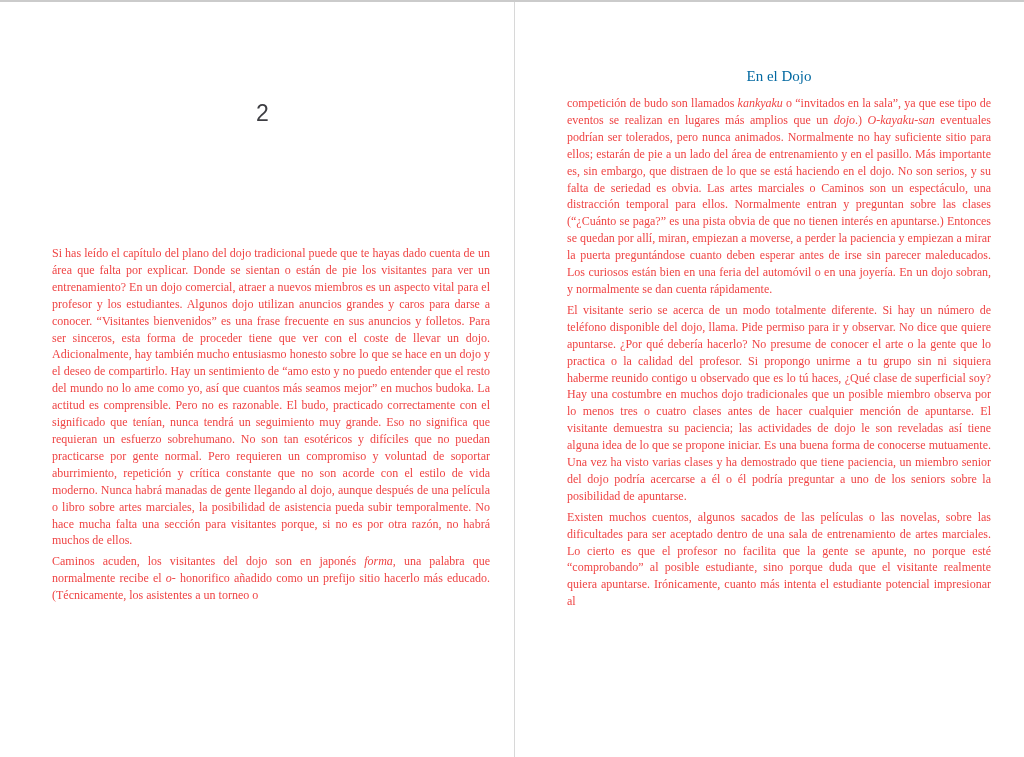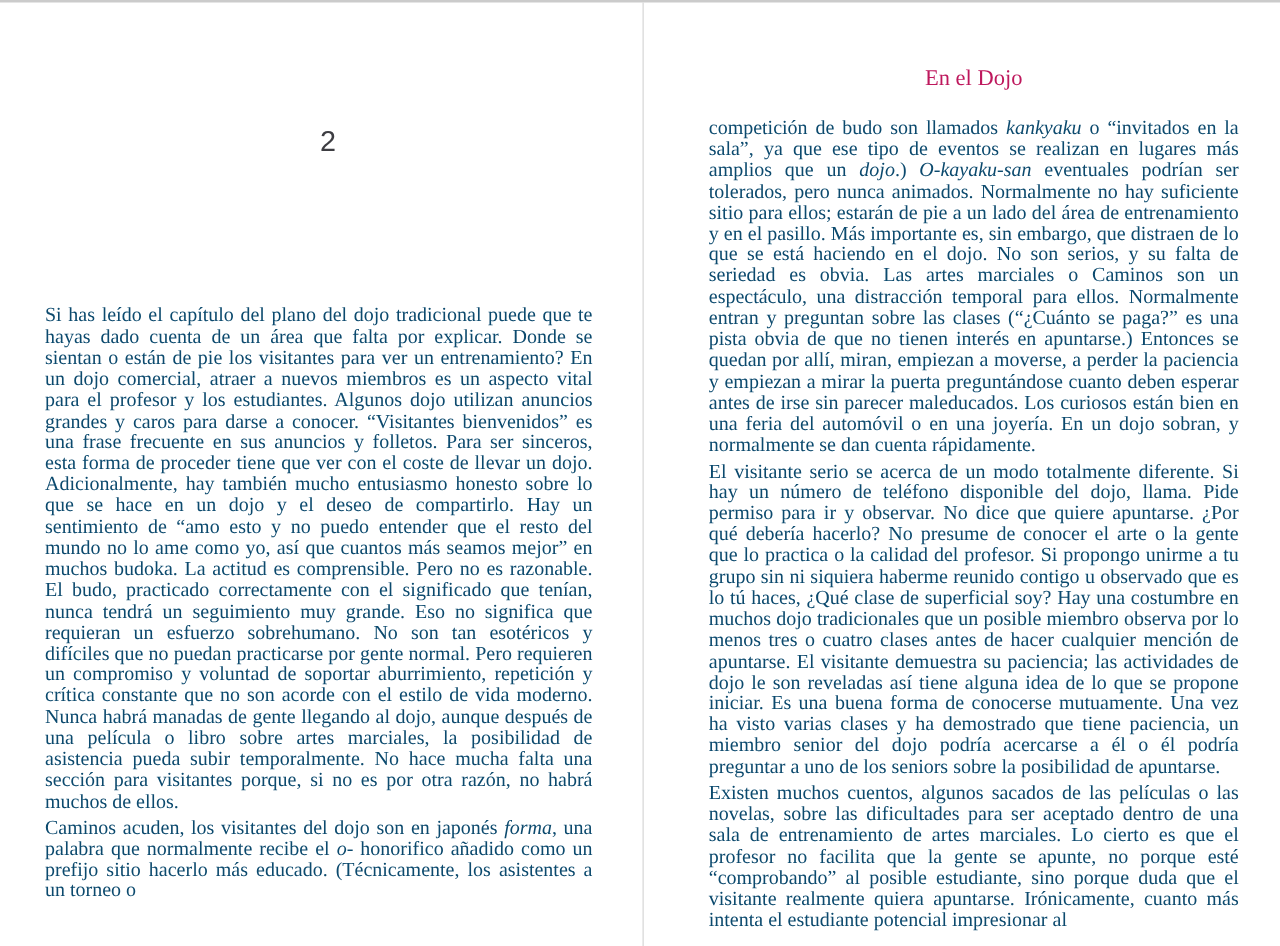--- a/index.html
+++ b/index.html
@@ -41,36 +41,36 @@
   .chapter-title {
     margin: 16px 0 0 0;
     font-size: 27px;
     font-weight: 300;
     letter-spacing: 0.5px;
   }
   .chapter-title em { font-style: italic; font-weight: 300; }
 
   .running-header {
     position: absolute;
-    left: 52px; top: 50px; width: 424px;
+    left: 52px; top: 66px; width: 424px;
     text-align: center;
-    font-size: 18px;
-    color: #be185d;
+    font-size: 15px;
+    color: #0369a1;
   }
 
   .body-block { position: absolute; }
-  .body-left  { left: 36px; top: 243px; width: 438px; }
+  .body-left  { left: 52px; top: 243px; width: 438px; }
   .body-right { left: 52px; top: 93px;  width: 424px; }
 
   p.body-text {
     margin: 0 0 4px 0;
-    font-size: 16px;
+    font-size: 12px;
     line-height: 16.9px;
     text-align: justify;
-    color: #0c4a6e;
+    color: #ef4444;
   }
   p.body-text em { font-style: italic; }
 
   .pagenum {
     position: absolute;
     top: 684px;
     font-size: 12px;
     color: #55555d;
     text-align: center;
   }

